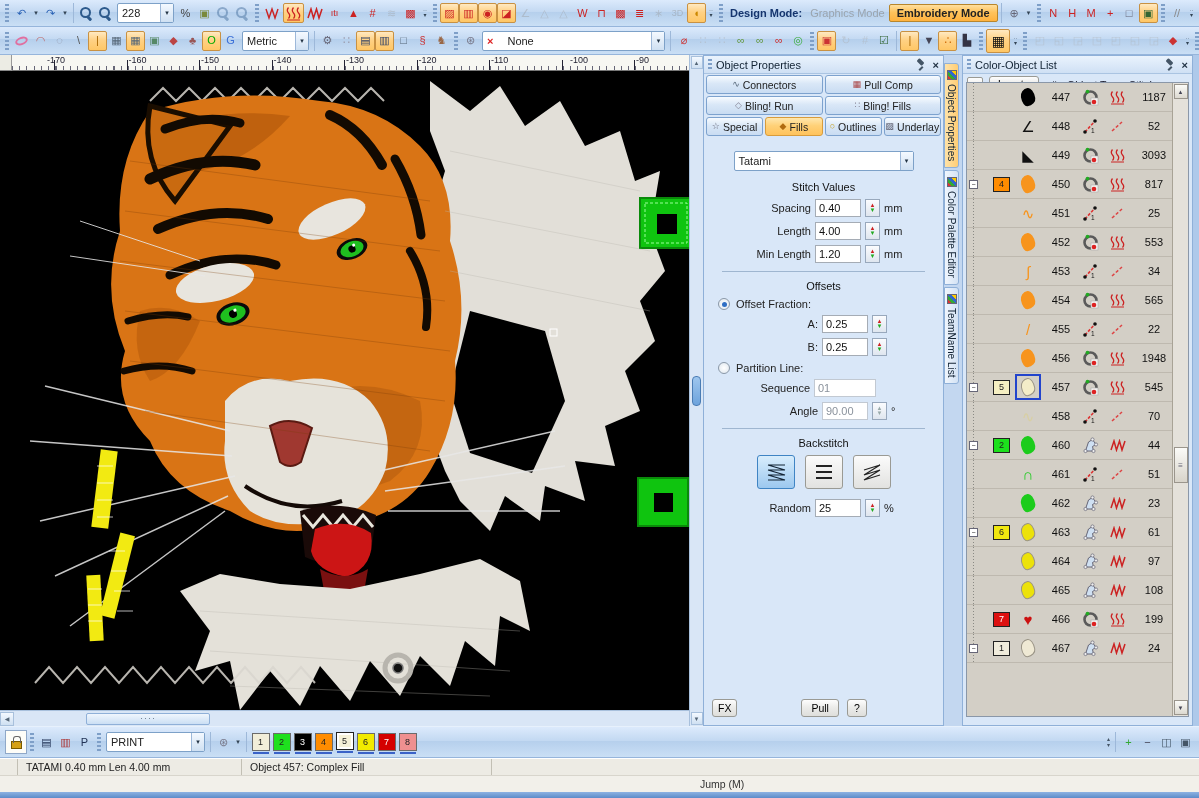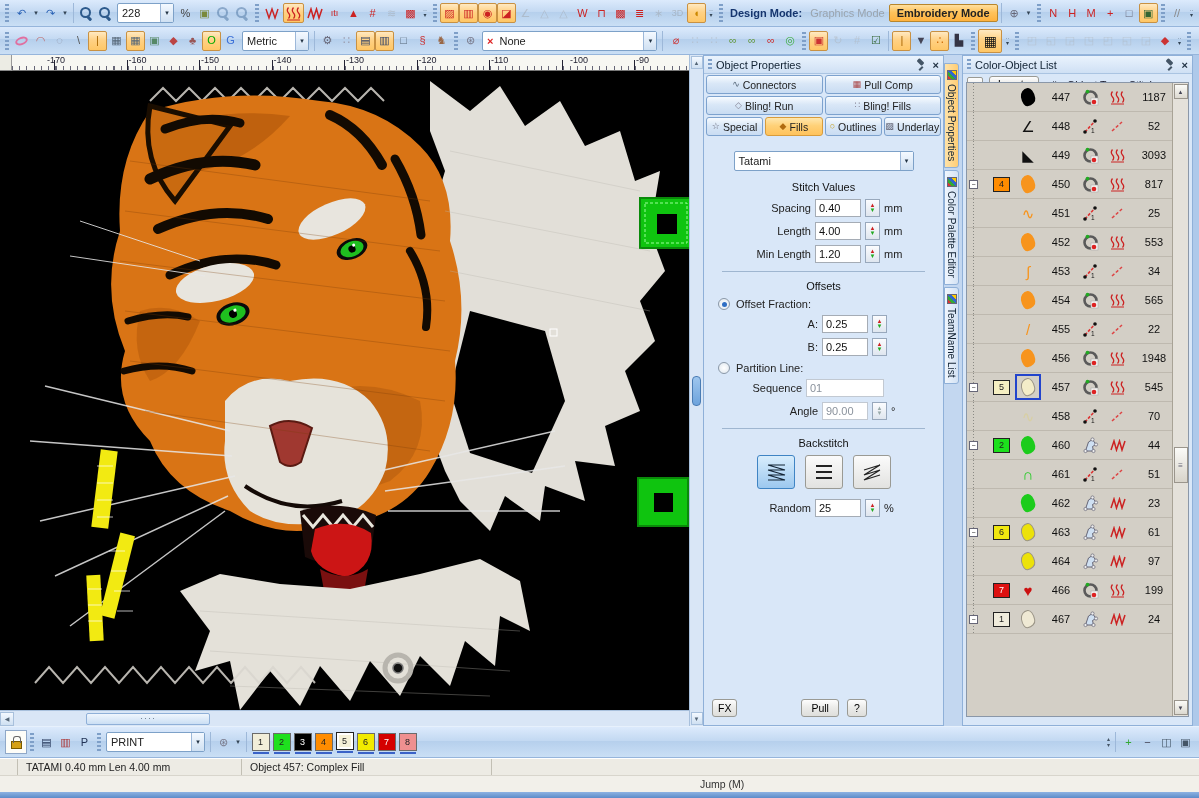--- a/index.html
+++ b/index.html
@@ -67,21 +67,21 @@
 .otab .ticon{font-size:9px;line-height:1}
 .otab.act{background:linear-gradient(#ffe7ae,#ffd178 45%,#ffc35c);border-color:#d89c3c}
 #opbody{position:absolute;left:0;right:0;top:83px;bottom:30px;padding-top:8px;overflow:hidden}
 .fcombo{margin:4px auto 10px;width:180px}
 .sect{text-align:center;font-size:11px;margin:8px 0 6px;color:#111}
 .frow{display:flex;align-items:center;justify-content:center;gap:4px;margin:5px 0}
 .frow label{width:70px;text-align:right;font-size:11px}
 .frow .lab2{width:84px;text-align:right;font-size:11px}
 .fin{width:46px;height:18px;border:1px solid #a5acb5;font-size:11px;padding:0 3px;background:#fff;color:#111}
 .fin.dis{color:#8a929c;border-color:#c2c9d2}
-.fin.wideIn{width:78px}
+.fin.wideIn{width:62px}
 .spn{width:15px;height:18px;border:1px solid #98a8bc;background:linear-gradient(#fbfcfe,#dfe6ef);display:inline-flex;flex-direction:column;align-items:center;justify-content:center;font-size:6px;line-height:5.5px;cursor:pointer}
 .spn .u{color:#c22}.spn .d{color:#2a2}
 .spn.dis .u,.spn.dis .d{color:#9aa}
 .unit{font-size:11px;width:22px}
 hr.osep{border:none;border-top:1px solid #9fb6d0;margin:8px 18px}
 .rad{width:12px;height:12px;border-radius:50%;border:1px solid #8a98a8;background:radial-gradient(#fff,#dde6ee);display:inline-block;position:relative;flex:none;cursor:pointer}
 .rad.on::after{content:"";position:absolute;left:2.5px;top:2.5px;width:5px;height:5px;border-radius:50%;background:#2f6fc4}
 .radrow{display:flex;align-items:center;gap:6px;margin:6px 0 4px 14px;font-size:11px}
 .bsrow{display:flex;justify-content:center;gap:10px;margin:4px 0 10px}
 .bsb{width:38px;height:34px;display:flex;align-items:center;justify-content:center;background:linear-gradient(#fbfbfb,#e2e2e0);border:1px solid #9a9a94;border-radius:3px;cursor:pointer}
@@ -344,21 +344,21 @@
     </div>
     <div class="tbtn">
       <span class="g" style="color: rgb(153, 102, 68);">♞</span>
     </div>
     <div class="grip"></div>
     <div class="tbtn">
       <span class="g" style="color: rgb(119, 119, 136);">⊛</span>
     </div>
     <div class="tcombo">
       <div class="cx">×</div>
-      <div class="cval" style="width: 148px;">None</div>
+      <div class="cval" style="width: 148px; margin-left: 8px;">None</div>
       <div class="cdd">▾</div>
     </div>
     <div class="tsep"></div>
     <div class="tbtn">
       <span class="g" style="color: rgb(204, 51, 51);">⌀</span>
     </div>
     <div class="tbtn dis">
       <span class="g" style="color: rgb(170, 170, 170);">∷</span>
     </div>
     <div class="tbtn dis">
@@ -1180,20 +1180,43 @@
           </div>
           <div class="licon">
             <svg width="17" height="13" viewBox="0 0 17 13">
               <path d="M2 11 L5 2 L7.5 11 L10.5 2 L13 11 L16 2" fill="none" stroke="#c22" stroke-width="1.5"></path>
             </svg>
           </div>
           <div class="lst">97</div>
         </div>
         <div class="lrow">
           <div class="ltree"></div>
+          <div></div>
+          <div class="lth">
+            <div class="blob" style="background: rgb(236, 226, 10); border: 1px solid rgb(154, 148, 134);"></div>
+          </div>
+          <div class="lnum">465</div>
+          <div class="licon">
+            <svg width="17" height="17" viewBox="0 0 17 17">
+              <path d="M3.5 14 L6.5 5 L10.5 2.5 L14 7.5 L10.5 9.5 L11.5 14 Z" fill="#cfe0f2" stroke="#667" stroke-width="1"></path>
+              <circle cx="3.5" cy="14" r="1.6" fill="#eee" stroke="#667" stroke-width=".7"></circle>
+              <circle cx="10.5" cy="2.5" r="1.6" fill="#eee" stroke="#667" stroke-width=".7"></circle>
+              <circle cx="14" cy="7.5" r="1.6" fill="#eee" stroke="#667" stroke-width=".7"></circle>
+              <circle cx="11.5" cy="14" r="1.6" fill="#eee" stroke="#667" stroke-width=".7"></circle>
+            </svg>
+          </div>
+          <div class="licon">
+            <svg width="17" height="13" viewBox="0 0 17 13">
+              <path d="M2 11 L5 2 L7.5 11 L10.5 2 L13 11 L16 2" fill="none" stroke="#c22" stroke-width="1.5"></path>
+            </svg>
+          </div>
+          <div class="lst">108</div>
+        </div>
+        <div class="lrow">
+          <div class="ltree"></div>
           <div>
             <div class="lgrp" style="background: rgb(221, 17, 17); color: rgb(255, 255, 255);">7</div>
           </div>
           <div class="lth">
             <span class="thg" style="color: rgb(204, 17, 17);">♥</span>
           </div>
           <div class="lnum">466</div>
           <div class="licon">
             <svg width="17" height="17" viewBox="0 0 17 17">
               <circle cx="8.5" cy="8.5" r="6" fill="none" stroke="#5a5a5a" stroke-width="2.6"></circle>

